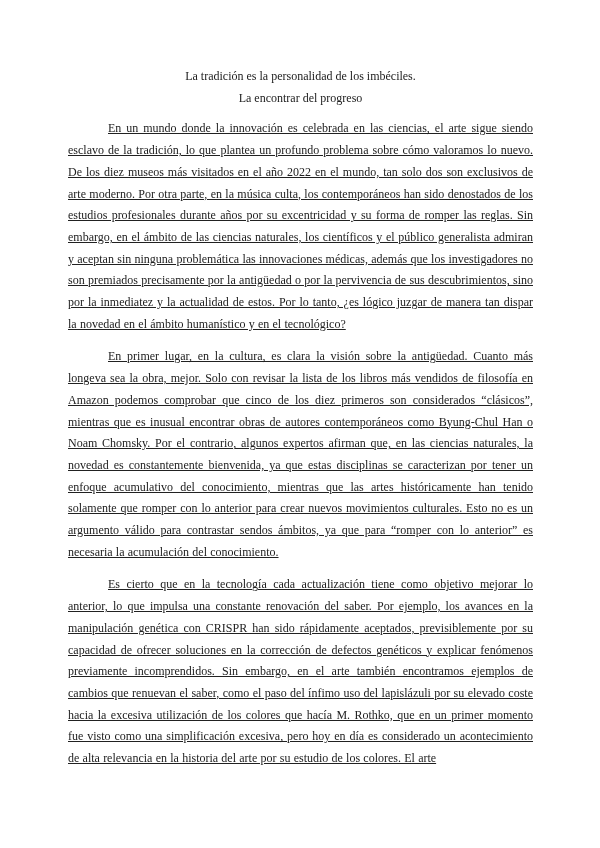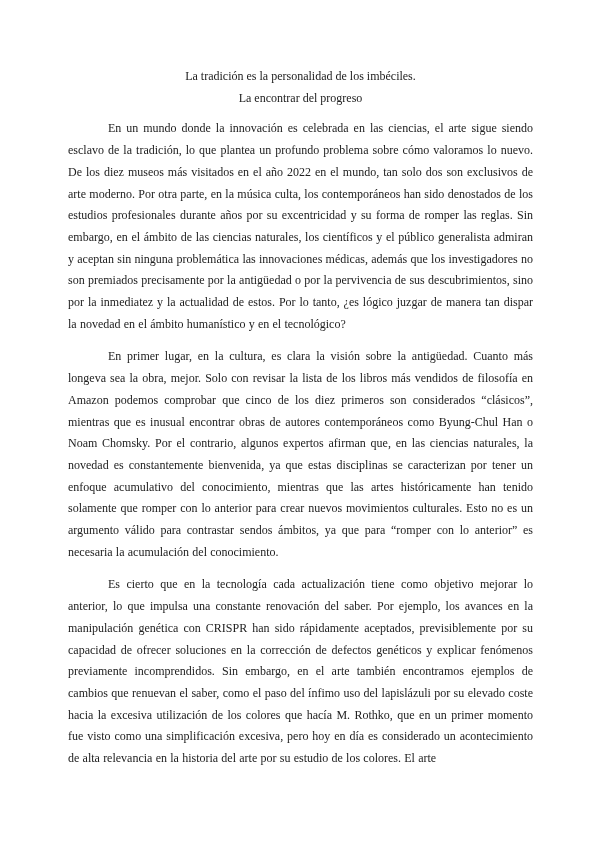--- a/index.html
+++ b/index.html
@@ -24,20 +24,21 @@
     margin: 0 0 9px 0;
   }
   .doc-title .title-line {
     display: block;
   }
   p.body-par {
     margin: 0 0 11px 0;
     text-align: justify;
     text-indent: 40px;
     word-spacing: 0.02em;
+    text-decoration: underline;
   }
 </style>
 </head>
 <body>
 
 <div class="page">
   <div class="doc-title">
     <span class="title-line">La tradición es la personalidad de los imbéciles.</span>
     <span class="title-line">La encontrar del progreso</span>
   </div>

